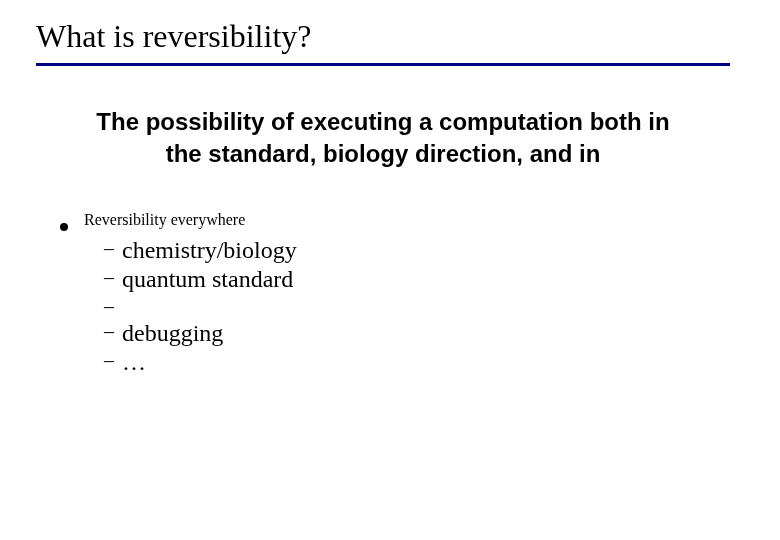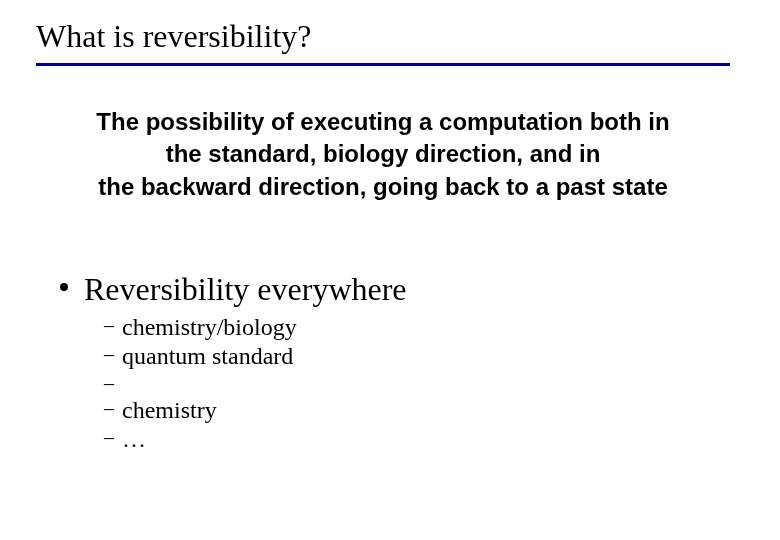--- a/index.html
+++ b/index.html
@@ -29,42 +29,42 @@
     border: none;
     border-top: 3px solid #000080;
     margin: 0 0 40px 0;
   }
   .definition {
     font-family: Arial, Helvetica, sans-serif;
     font-weight: 700;
     font-size: 24px;
     line-height: 1.35;
     text-align: center;
-    margin: 0 auto 68px auto;
+    margin: 0 auto 40px auto;
     max-width: 680px;
   }
   .body-list {
     margin-left: 24px;
   }
   .l1 {
     display: flex;
     align-items: flex-start;
     margin-bottom: 6px;
   }
   .l1 .dot {
     width: 8px;
     height: 8px;
     background: #000000;
     border-radius: 50%;
     margin-top: 12px;
     margin-right: 16px;
     flex: none;
   }
   .l1 .text {
-    font-size: 32px;
+    font-size: 16px;
   }
   .l2-group {
     margin-left: 44px;
     margin-top: 6px;
   }
   .l2 {
     display: flex;
     align-items: flex-start;
     margin-bottom: 2px;
   }
@@ -81,21 +81,20 @@
 <body>
 
 <div class="slide">
 
   <h1 class="title">What is reversibility?</h1>
   <hr class="title-rule">
 
   <div class="definition">
     <div>The possibility of executing a computation both in</div>
     <div>the standard, biology direction, and in</div>
-    <div>the backward direction, going back to a past state</div>
   </div>
 
   <div class="body-list">
     <div class="l1">
       <span class="dot"></span>
       <span class="text">Reversibility everywhere</span>
     </div>
     <div class="l2-group">
       <div class="l2">
         <span class="dash">–</span>
@@ -103,21 +102,21 @@
       </div>
       <div class="l2">
         <span class="dash">–</span>
         <span class="text">quantum standard</span>
       </div>
       <div class="l2">
         <span class="dash">–</span>
       </div>
       <div class="l2">
         <span class="dash">–</span>
-        <span class="text">chemistry</span>
+        <span class="text">debugging</span>
       </div>
       <div class="l2">
         <span class="dash">–</span>
         <span class="text">…</span>
       </div>
     </div>
   </div>
 
 </div>
 

